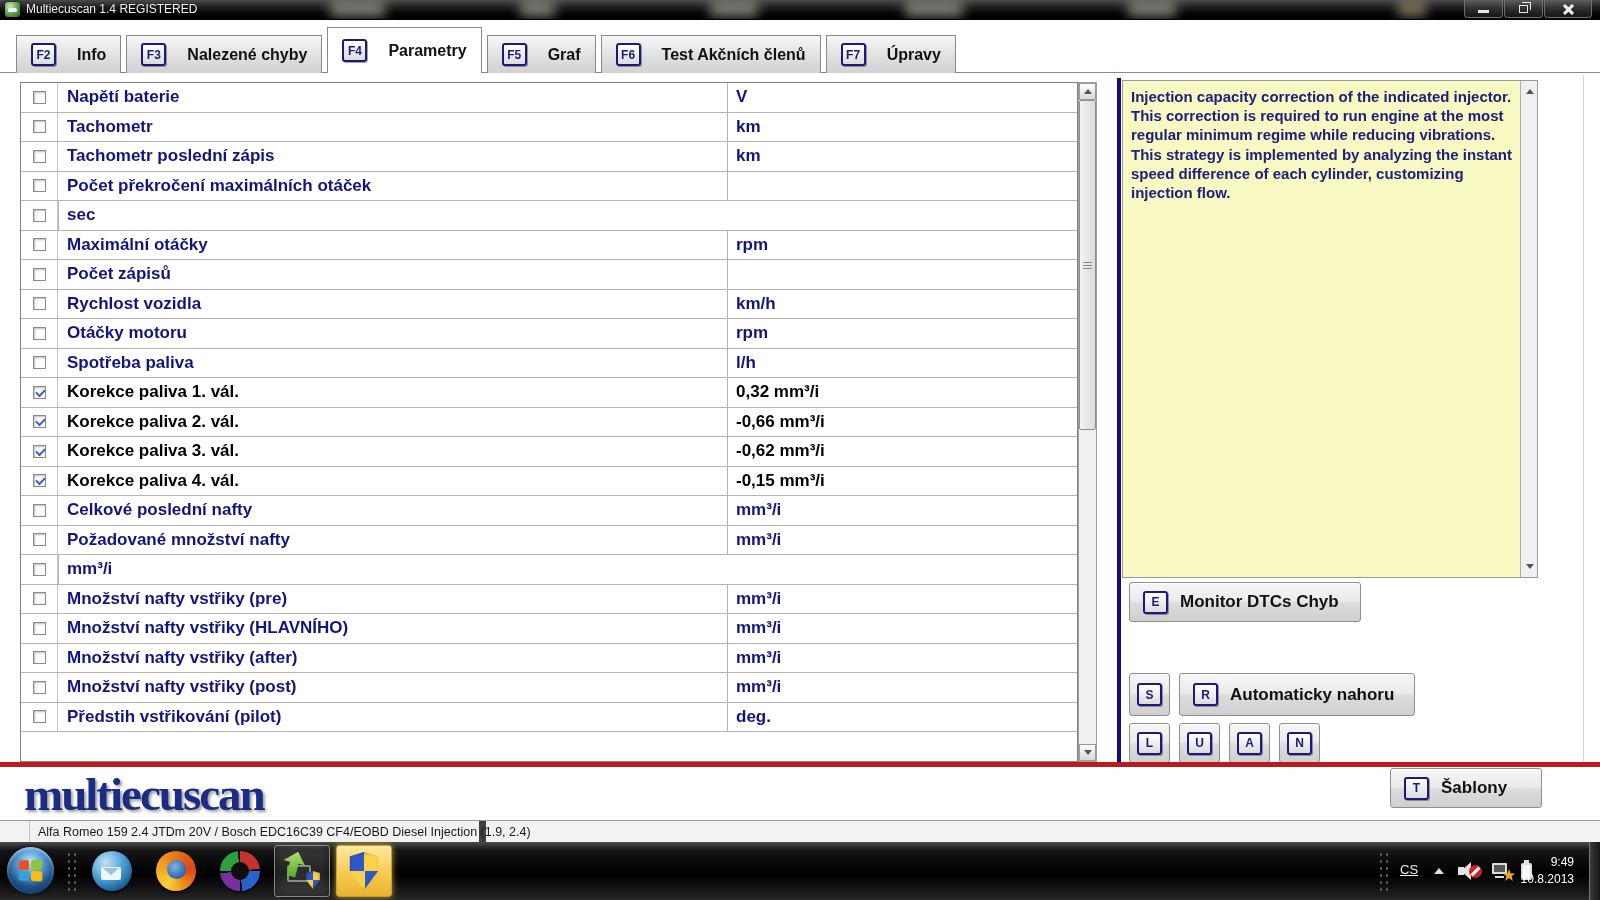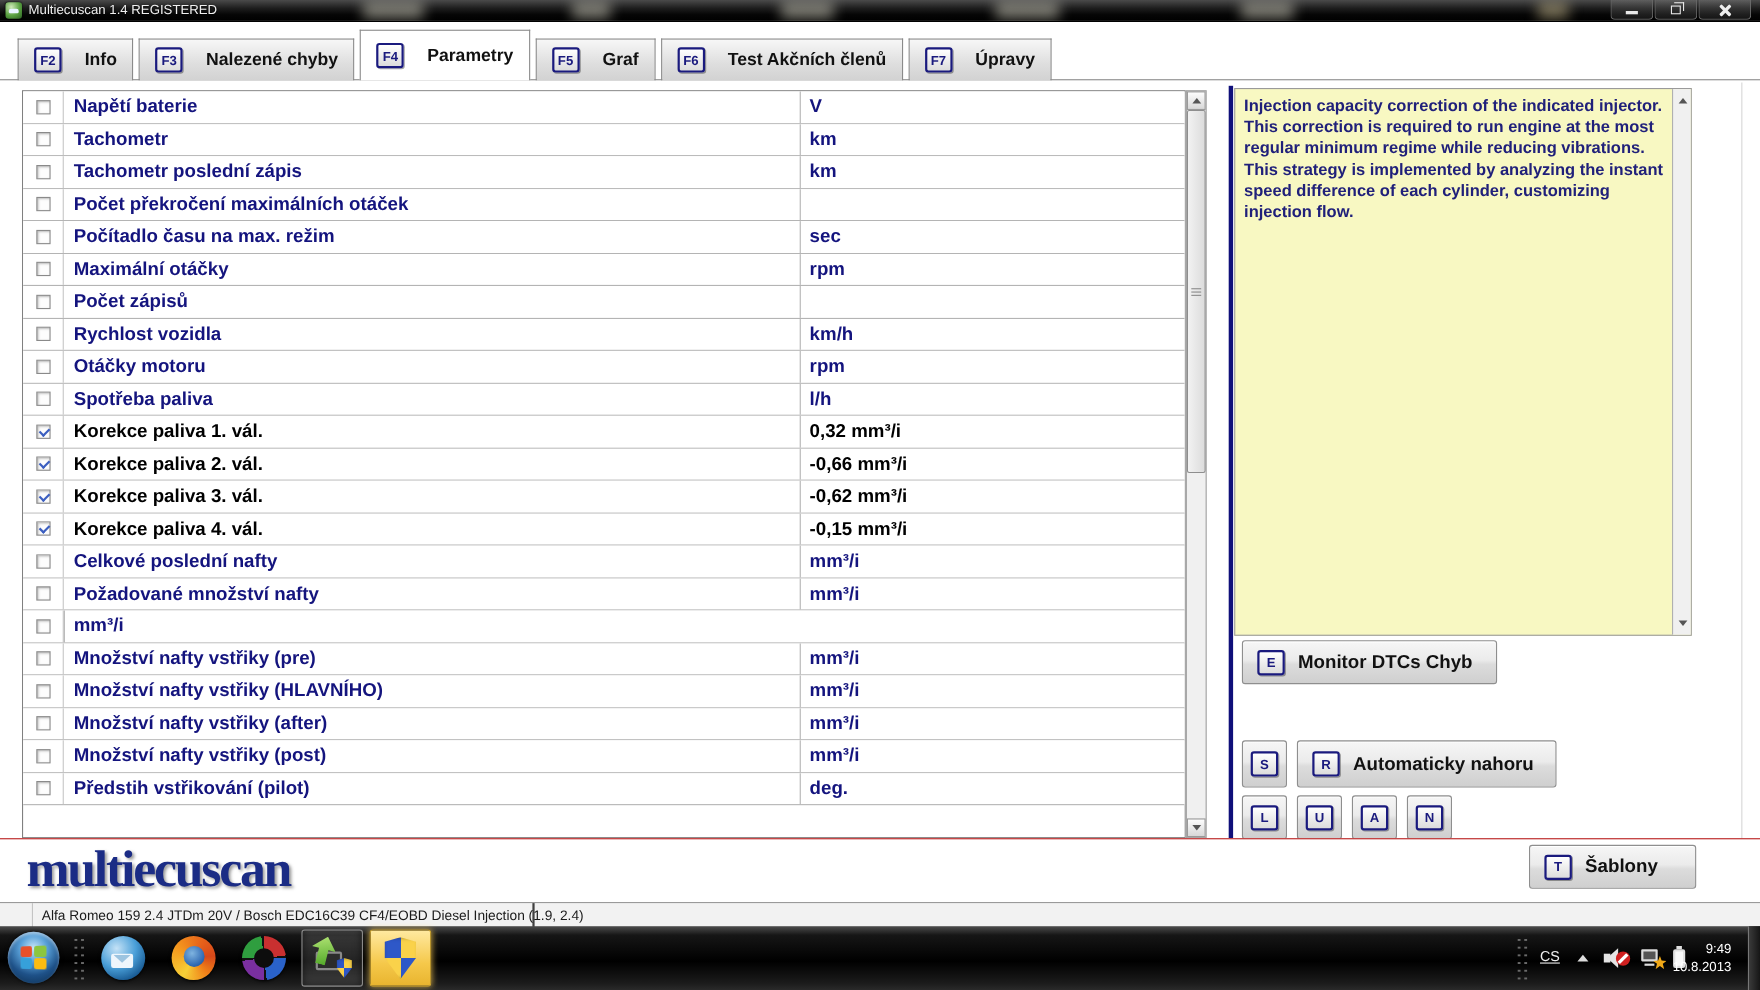--- a/index.html
+++ b/index.html
@@ -76,27 +76,27 @@
   .desc-scroll { position:absolute; right:0; top:0; width:17px; height:100%; background:#f0f0f0; border-left:1px solid #b0b0b0; }
   .desc-scroll .sb-arrow { border:none; background:transparent; }
   .desc-scroll .a-top { top:2px; } .desc-scroll .a-bot { bottom:2px; top:auto; }
 
   .btn { position:absolute; display:flex; align-items:center; gap:12px; padding:0 13px;
     background:linear-gradient(#f6f6f6, #ebebeb 45%, #dcdcdc 55%, #cfcfcf); border:1px solid #8e8e8e; border-radius:3px;
     font-weight:bold; font-size:17px; color:#111; box-shadow:inset 0 1px 0 #fff; cursor:default; }
   .btn.square { justify-content:center; padding:0; }
 
   
-  .logo-area { position:absolute; left:0; top:742px; width:1600px; height:58px; background:#fff; border-top:1px solid #b91c1c;text-decoration:underline; }
+  .logo-area { position:absolute; left:0; top:742px; width:1600px; height:58px; background:#fff; border-top:5px solid #b91c1c;text-decoration:underline; }
   .logo-text { position:absolute; left:24px; top:0px; font-family:"Liberation Serif", serif; font-weight:bold;
     font-size:47px; letter-spacing:-2px; color:#1b2c85; text-shadow:2px 2px 3px rgba(0,0,0,.4); }
   .statusbar { position:absolute; left:0; top:800px; width:1600px; height:22px; background:#f2f2f2; border-top:1px solid #9a9a9a;
     font-size:12.5px; color:#1a1a1a; }
   .statusbar .seg1 { position:absolute; left:0; top:0; width:30px; height:22px; border-right:1px solid #c4c4c4; }
-  .statusbar .seg2 { position:absolute; left:30px; top:0; width:456px; height:22px; border-right:2px solid #404040;
+  .statusbar .seg2 { position:absolute; left:30px; top:0; width:456px; height:22px; border-right:7px solid #404040;
     display:flex; align-items:center; padding-left:8px; white-space:nowrap; }
 
   
   .taskbar { position:absolute; left:0; top:842px; width:1600px; height:58px;
     background:linear-gradient(#4d4d4d, #161616 14%, #000 55%, #1c1c1c 90%, #2a2a2a); }
   .orb { position:absolute; left:7px; top:5px; width:47px; height:47px; border-radius:50%;
     background:radial-gradient(circle at 50% 32%, #c8e6f8 0%, #5aa2da 30%, #1d5globa 0, #1e5188 62%, #0a2948 100%);
     box-shadow:inset 0 2px 3px rgba(255,255,255,.5), 0 0 4px rgba(0,0,0,.8); }
   .orb .flag { position:absolute; left:11px; top:13px; width:24px; height:21px; display:grid;
     grid-template-columns:11px 11px; grid-template-rows:9.5px 9.5px; gap:1.5px; transform:perspective(60px) rotateY(-12deg); }
@@ -236,21 +236,20 @@
           <div class="cell-cb">
             <span class="cb"></span>
           </div>
           <div class="cell-name">Počet překročení maximálních otáček</div>
           <div class="cell-val"></div>
         </div>
         <div class="trow">
           <div class="cell-cb">
             <span class="cb"></span>
           </div>
-          <div class="cell-name">Počítadlo času na max. režim</div>
           <div class="cell-val">sec</div>
         </div>
         <div class="trow">
           <div class="cell-cb">
             <span class="cb"></span>
           </div>
           <div class="cell-name">Maximální otáčky</div>
           <div class="cell-val">rpm</div>
         </div>
         <div class="trow">

